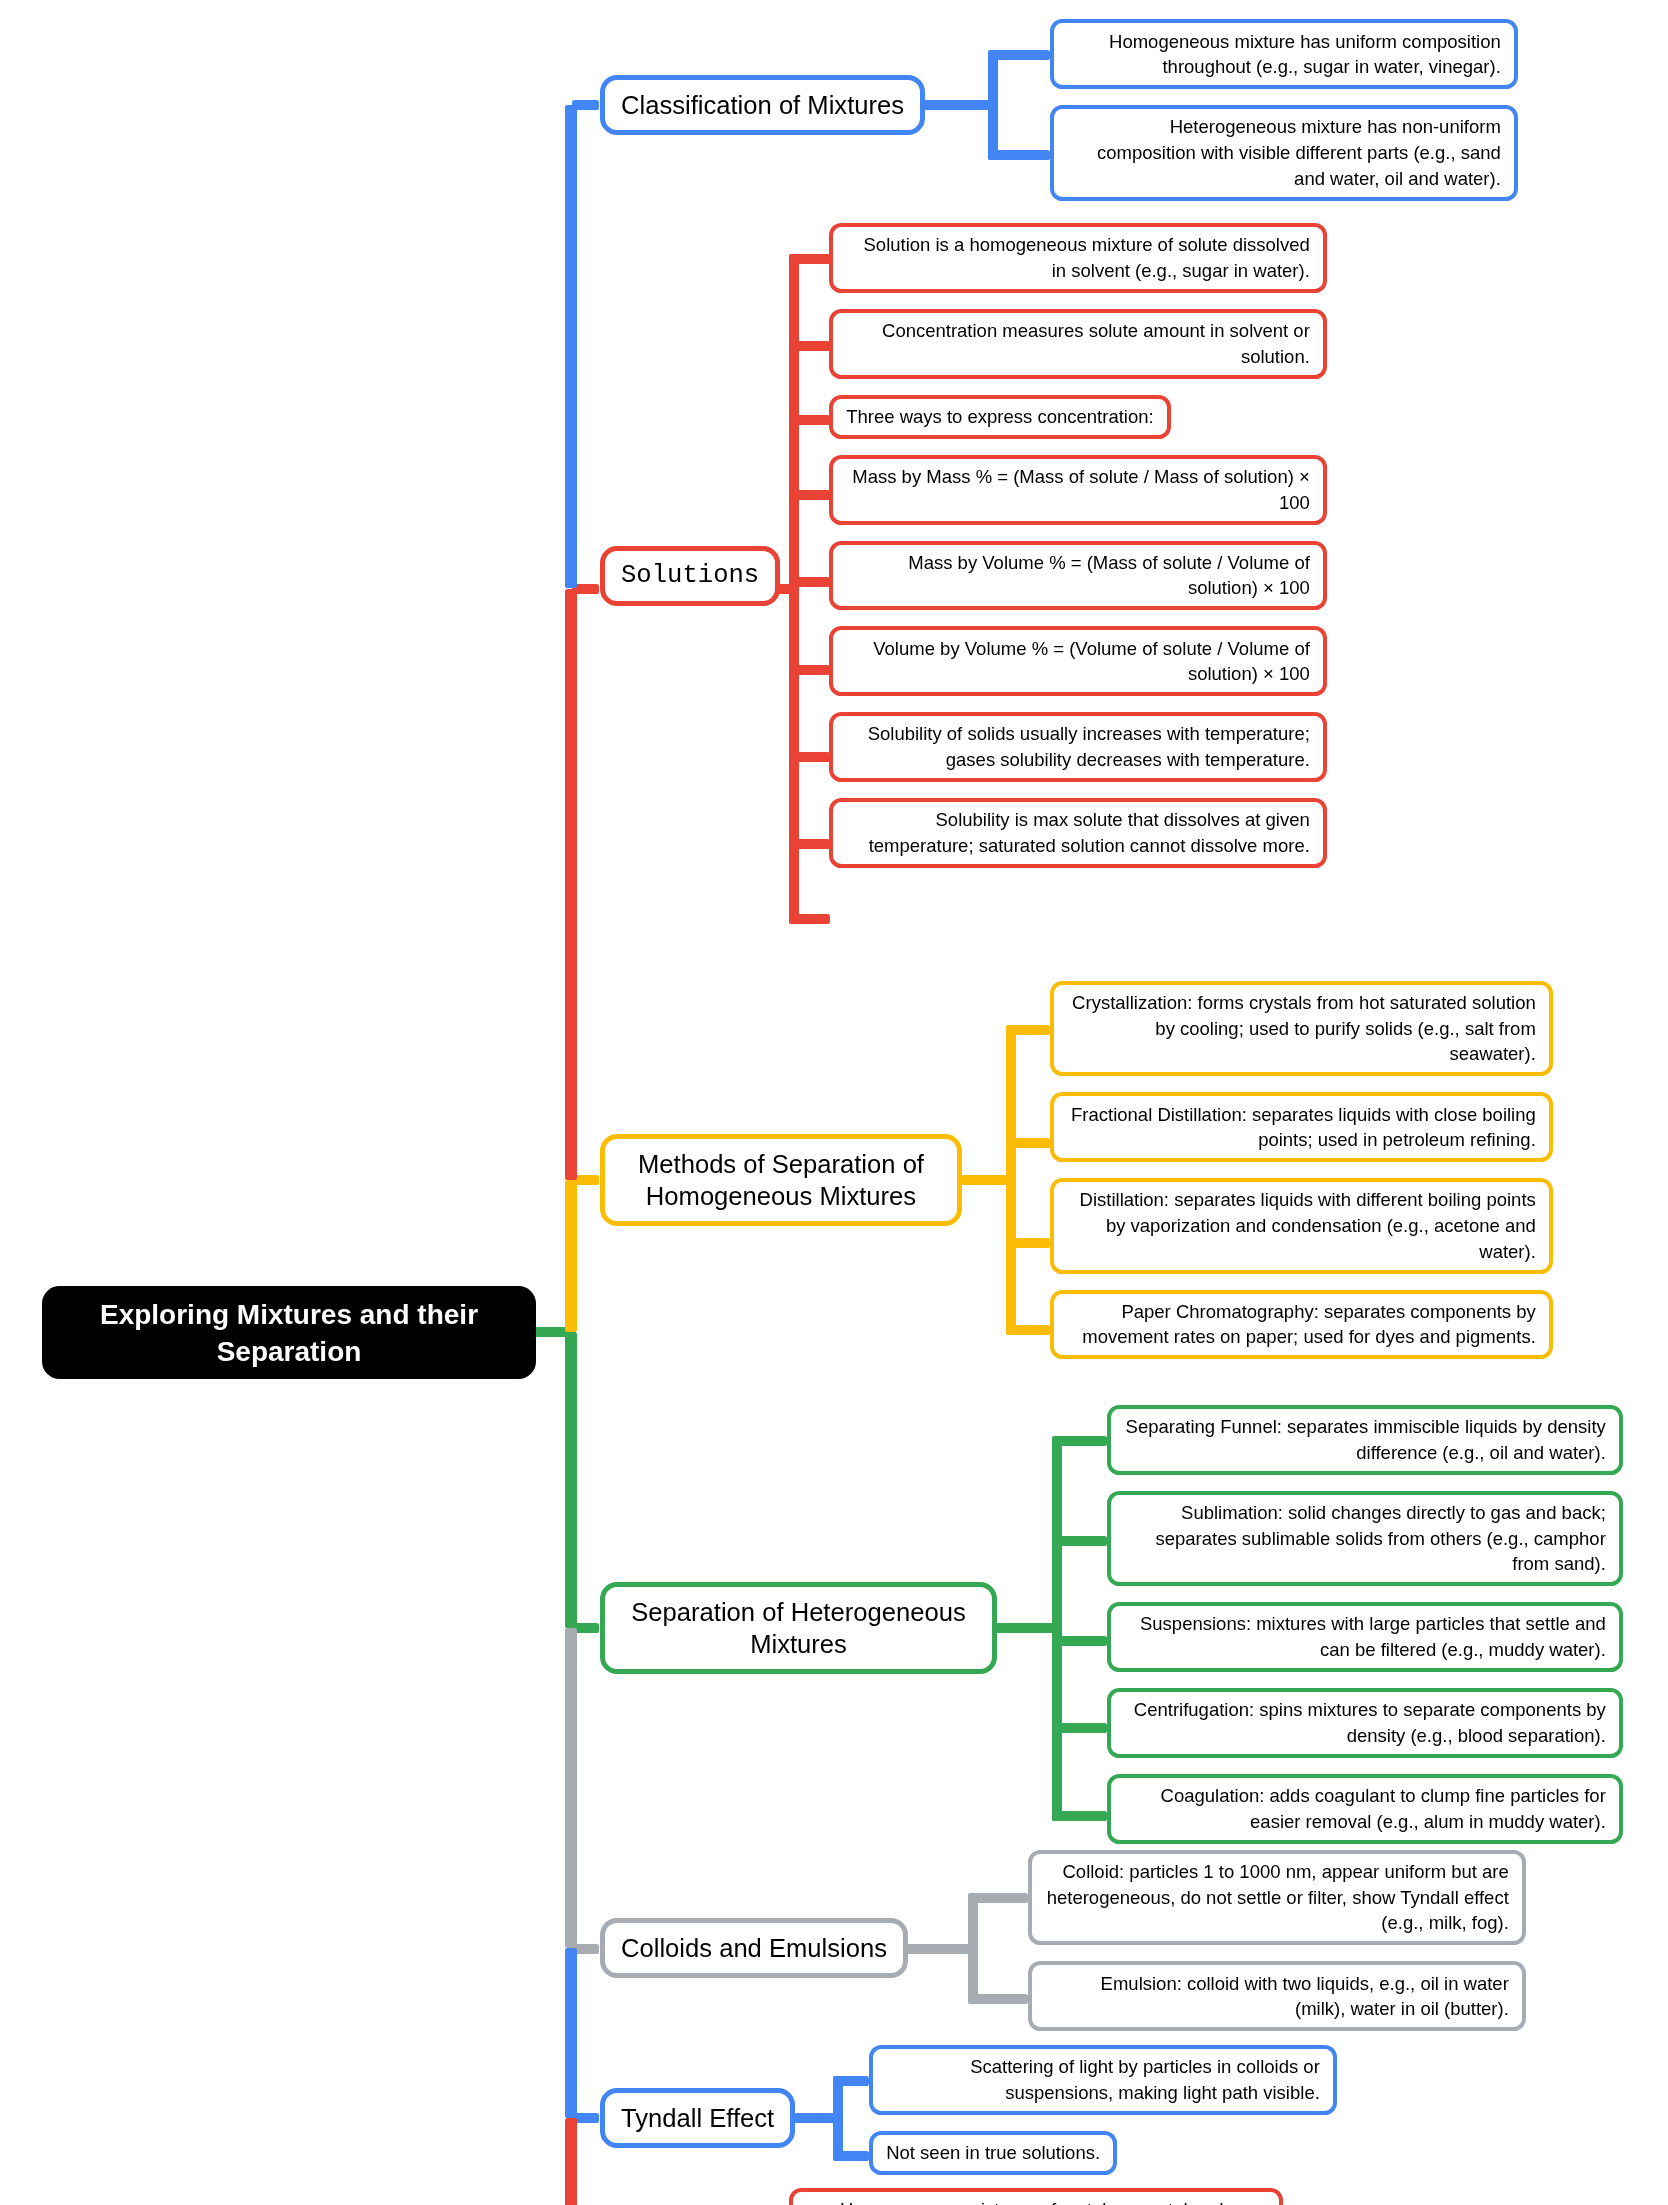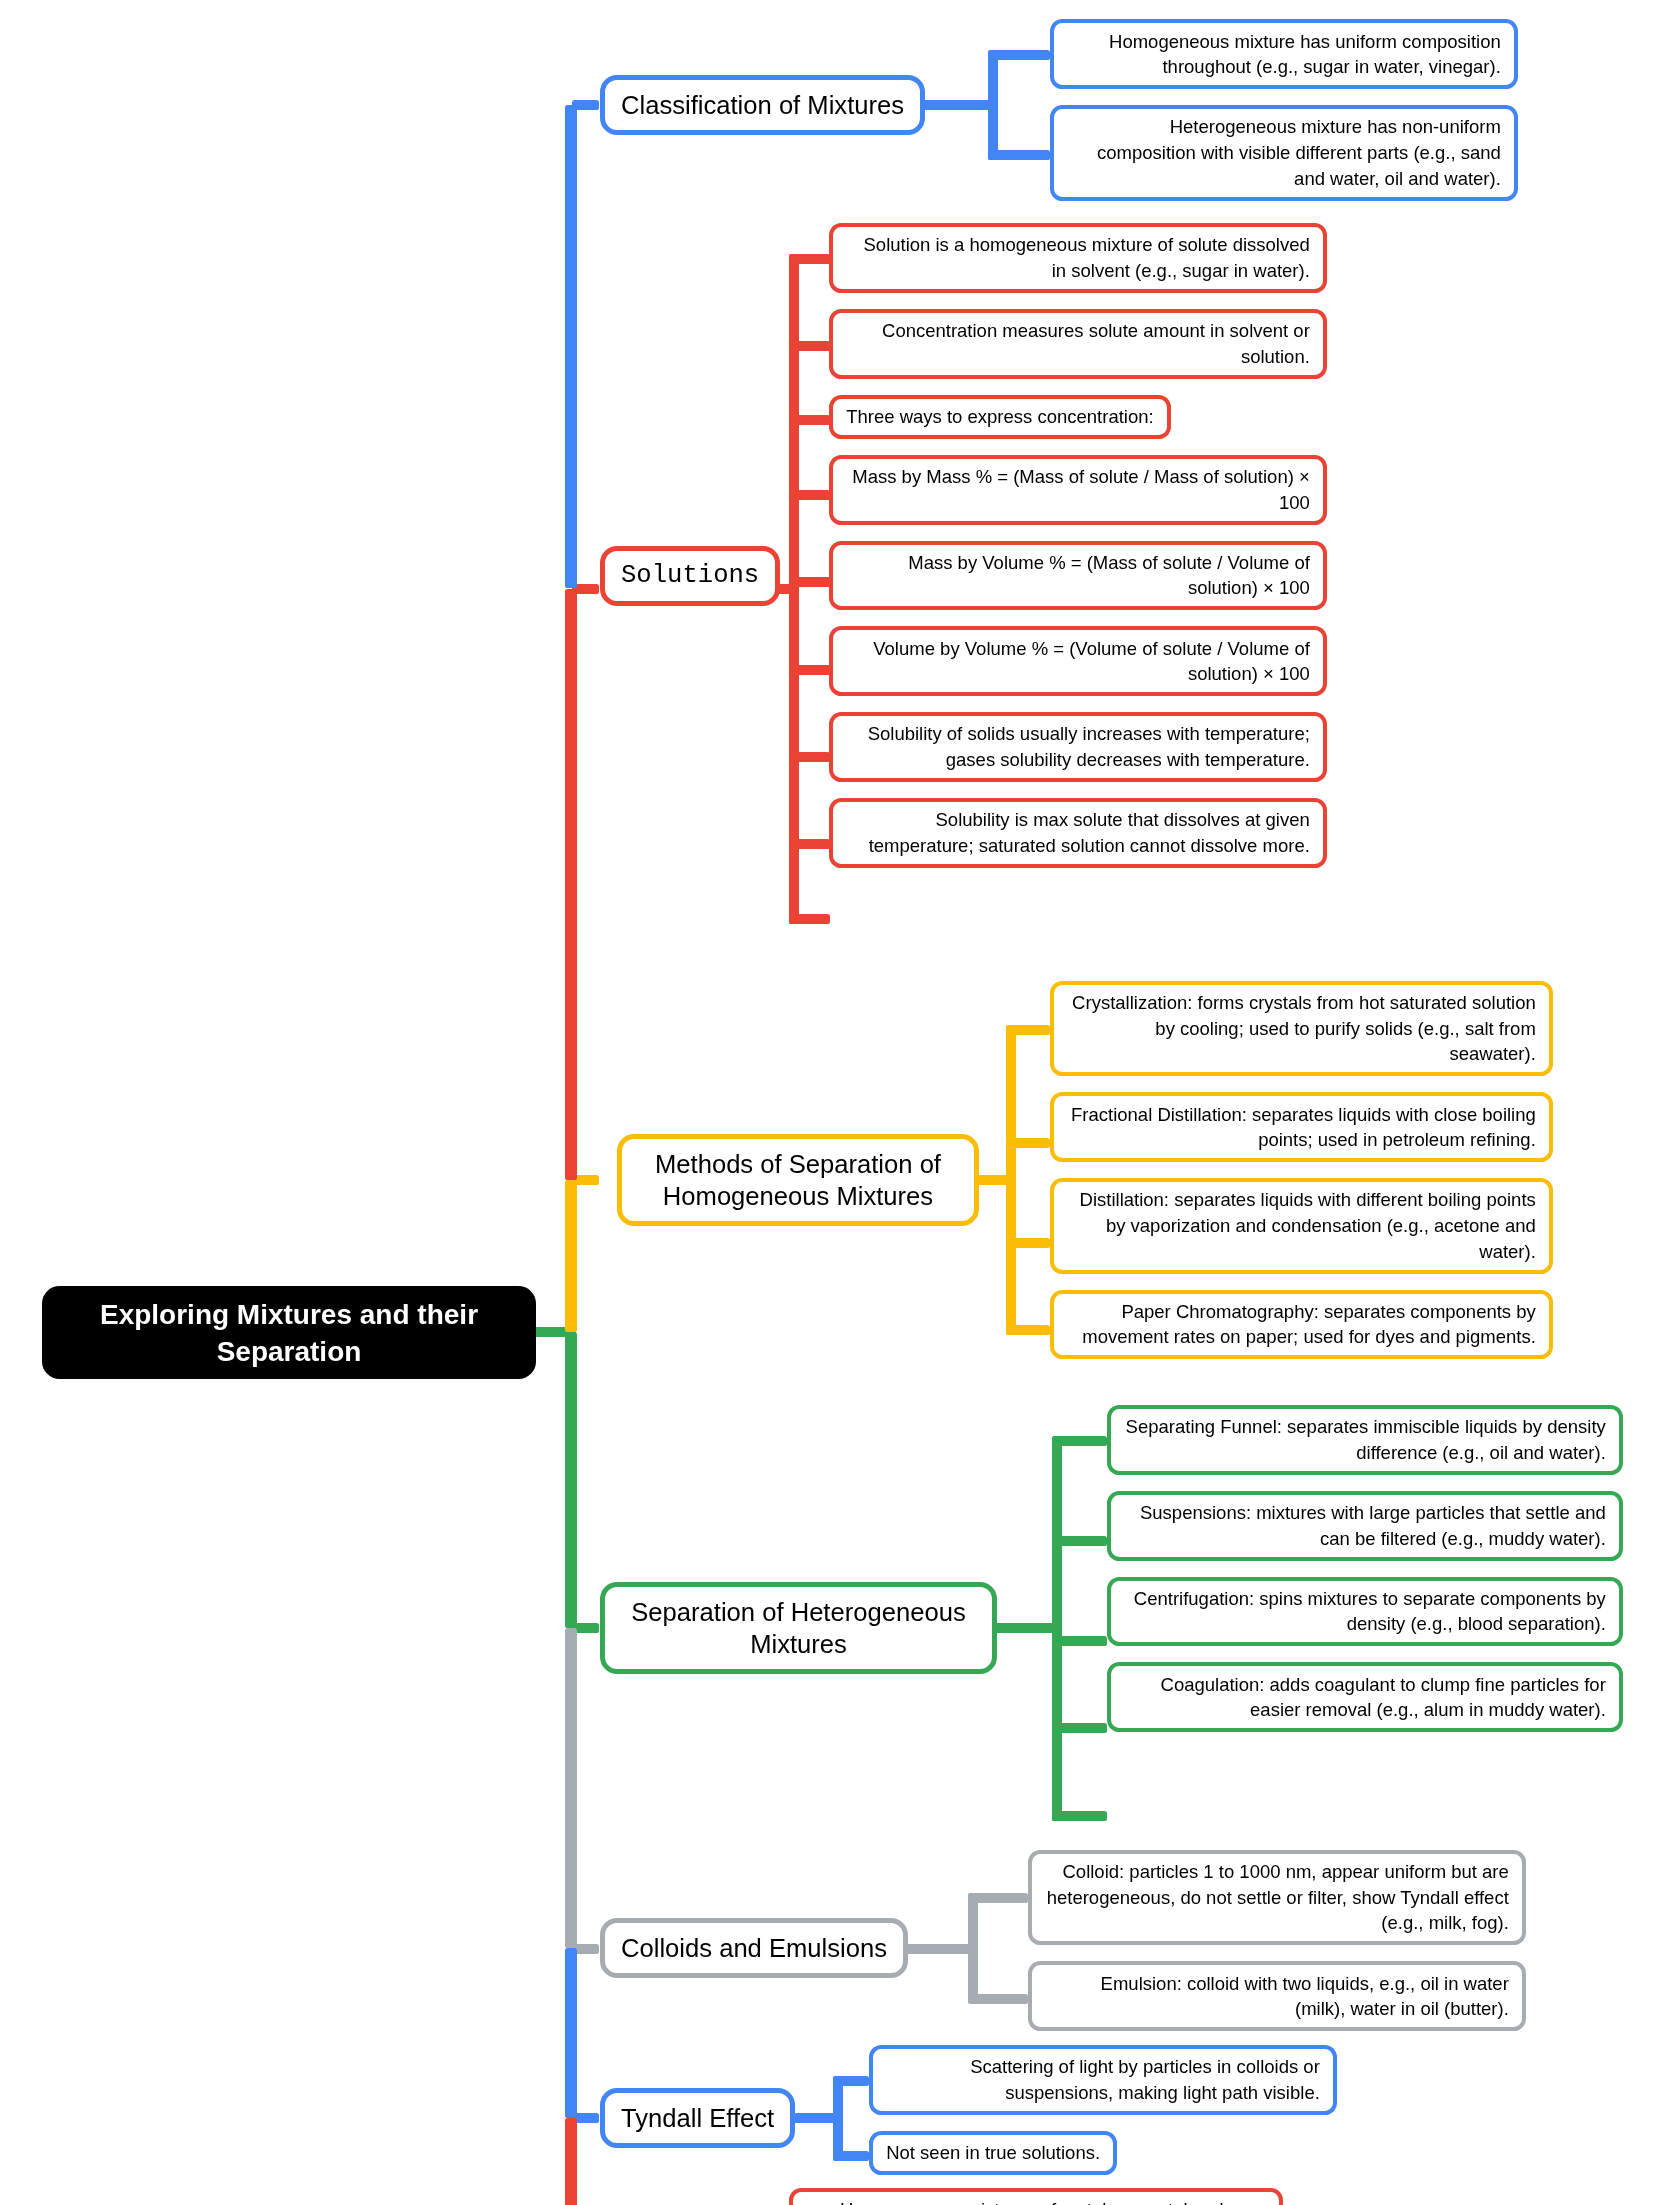--- a/index.html
+++ b/index.html
@@ -97,33 +97,34 @@
       <div class="crow"><div class="cbox">Three ways to express concentration:</div></div>
       <div class="crow"><div class="cbox">Mass by Mass % = (Mass of solute / Mass of solution) × 100</div></div>
       <div class="crow"><div class="cbox">Mass by Volume % = (Mass of solute / Volume of solution) × 100</div></div>
       <div class="crow"><div class="cbox">Volume by Volume % = (Volume of solute / Volume of solution) × 100</div></div>
       <div class="crow"><div class="cbox">Solubility of solids usually increases with temperature; gases solubility decreases with temperature.</div></div>
       <div class="crow"><div class="cbox">Solubility is max solute that dissolves at given temperature; saturated solution cannot dissolve more.</div></div>
     </div>
   </section>
 
   <section class="branch" style="--c: #FBBC05;">
-    <div class="blabel wrap" style="width: 362px; top: 1134px; margin-left: 17px;">Methods of Separation of Homogeneous Mixtures</div>
+    <div class="blabel wrap" style="width: 362px; top: 1134px;">Methods of Separation of Homogeneous Mixtures</div>
     <div class="children" style="left:1050px;top:981px;width:503px">
       <div class="crow"><div class="cbox">Crystallization: forms crystals from hot saturated solution by cooling; used to purify solids (e.g., salt from seawater).</div></div>
       <div class="crow"><div class="cbox">Fractional Distillation: separates liquids with close boiling points; used in petroleum refining.</div></div>
       <div class="crow"><div class="cbox">Distillation: separates liquids with different boiling points by vaporization and condensation (e.g., acetone and water).</div></div>
       <div class="crow"><div class="cbox">Paper Chromatography: separates components by movement rates on paper; used for dyes and pigments.</div></div>
     </div>
   </section>
 
   <section class="branch" style="--c: #34A853;">
     <div class="blabel wrap" style="width: 397px; top: 1582px;">Separation of Heterogeneous Mixtures</div>
     <div class="children" style="left:1107px;top:1405px;width:516px">
       <div class="crow"><div class="cbox">Separating Funnel: separates immiscible liquids by density difference (e.g., oil and water).</div></div>
+      <div class="crow"><div class="cbox">Sublimation: solid changes directly to gas and back; separates sublimable solids from others (e.g., camphor from sand).</div></div>
       <div class="crow"><div class="cbox">Suspensions: mixtures with large particles that settle and can be filtered (e.g., muddy water).</div></div>
       <div class="crow"><div class="cbox">Centrifugation: spins mixtures to separate components by density (e.g., blood separation).</div></div>
       <div class="crow"><div class="cbox">Coagulation: adds coagulant to clump fine particles for easier removal (e.g., alum in muddy water).</div></div>
     </div>
   </section>
 
   <section class="branch" style="--c: #A6ACB2;">
     <div class="blabel" style="top: 1918px;">Colloids and Emulsions</div>
     <div class="children" style="left:1028px;top:1850px;width:498px">
       <div class="crow"><div class="cbox">Colloid: particles 1 to 1000 nm, appear uniform but are heterogeneous, do not settle or filter, show Tyndall effect (e.g., milk, fog).</div></div>

